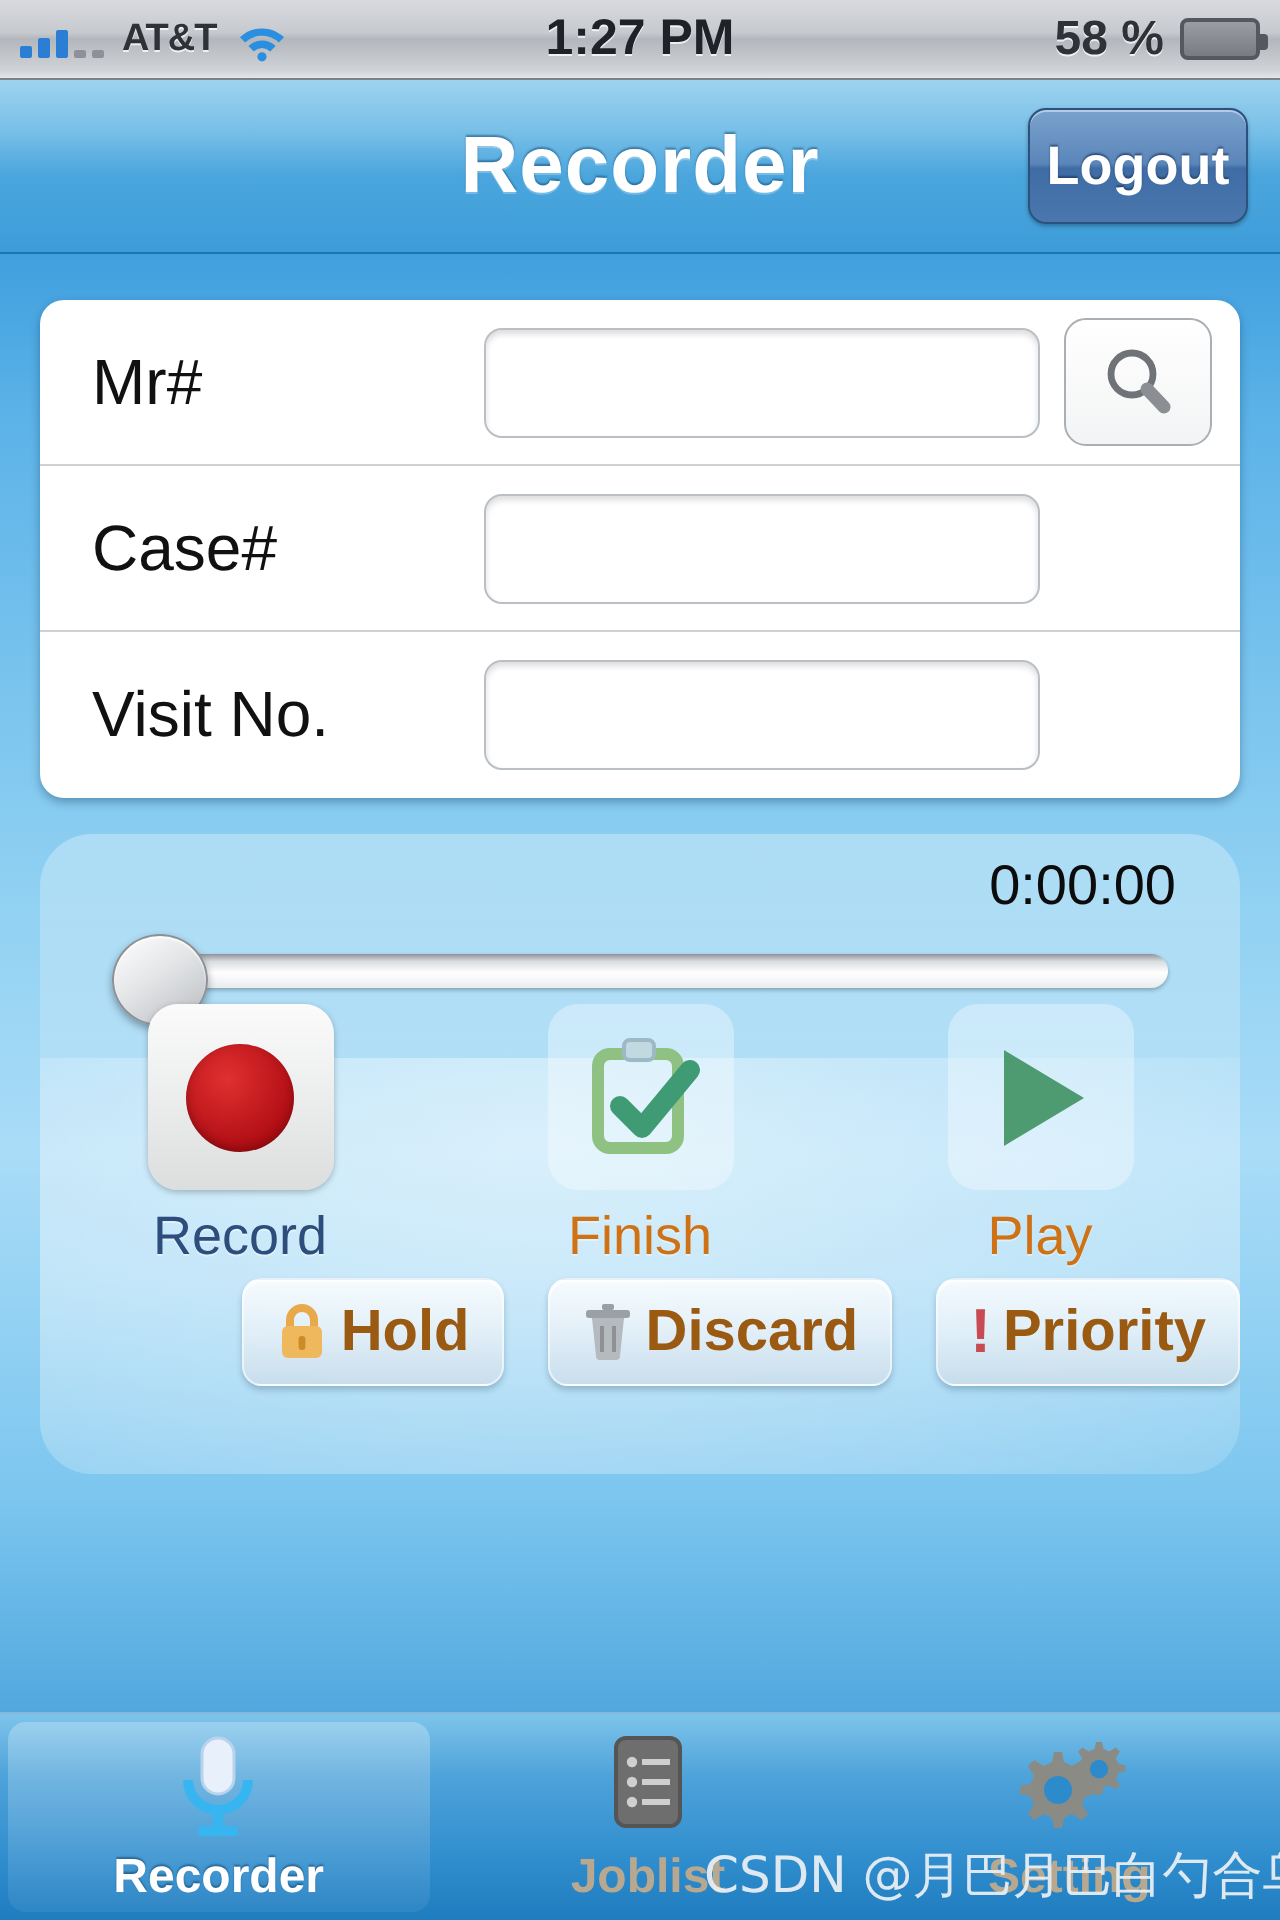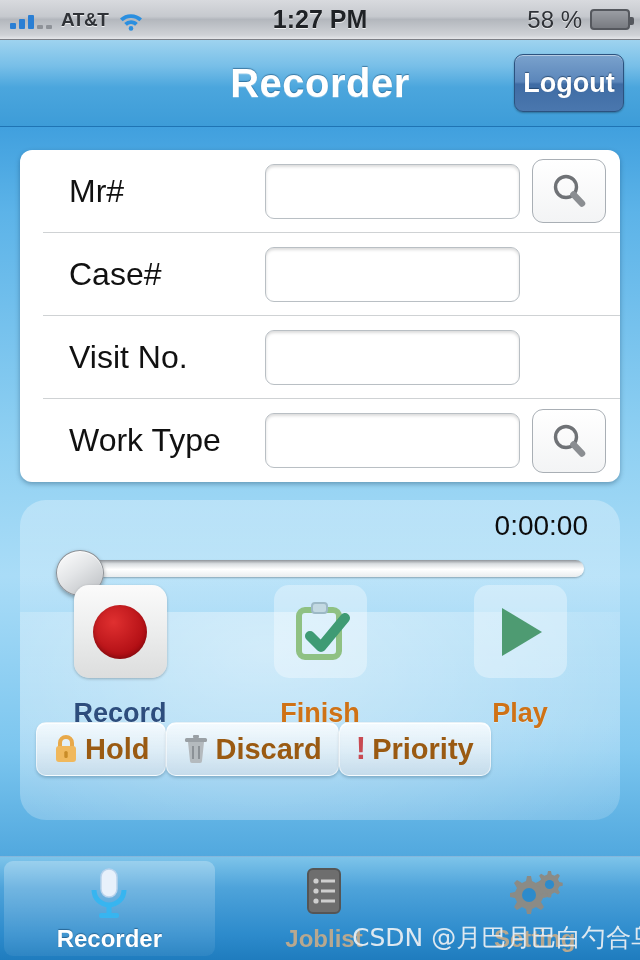--- a/index.html
+++ b/index.html
@@ -43,21 +43,21 @@
   .sb-center {
     position: absolute; left: 0; right: 0; text-align: center;
     font-size: 25px; font-weight: bold; color: #1f2226;
     text-shadow: 0 1px 0 rgba(255,255,255,.75);
     pointer-events: none;
   }
   .sb-right {
     margin-left: auto; display: flex; align-items: center; gap: 8px;
   }
   .batt-pct {
-    font-size: 24px; font-weight: normal; color: #2f3237;
+    font-size: 24px; font-weight: bold; color: #2f3237;
     text-shadow: 0 1px 0 rgba(255,255,255,.75);
   }
   .batt {
     position: relative; width: 40px; height: 21px;
     border: 2px solid #55585e; border-radius: 4px;
     background: linear-gradient(180deg,#9a9da3,#787b81);
     padding: 2px;
   }
   .batt::after {
     content: ""; position: absolute; right: -6px; top: 6px;
@@ -98,21 +98,20 @@
     text-shadow: 0 -1px 1px rgba(25,55,90,.7);
   }
 
   
   .form-card {
     margin: 23px 20px 0 20px;
     background: #fff;
     border-radius: 12px;
     box-shadow: 0 2px 5px rgba(0,40,70,.35);
     overflow: hidden;
-    padding-left: 23px;
   }
   .frow {
     display: flex; align-items: center;
     height: 83px;
     padding: 0 14px 0 26px;
     border-bottom: 1px solid #cfd2d4;
   }
   .frow:last-child { border-bottom: none; }
   .flabel {
     font-size: 32px; color: #111;
@@ -196,27 +195,27 @@
   .bigbtn.record {
     background: linear-gradient(180deg,#fbfbfb 0%,#eceded 50%,#dcdddd 100%);
     box-shadow: 0 1px 3px rgba(0,0,0,.25);
   }
   .bigbtn.soft { background: rgba(255,255,255,.34); }
   .reddot {
     width: 54px; height: 54px; border-radius: 50%;
     background: radial-gradient(circle at 38% 32%, #e03030, #b10e14 70%);
     box-shadow: inset 0 -2px 4px rgba(0,0,0,.25);
   }
-  .biglabel { margin-top: 20px; font-size: 27px; font-weight: bold; }
+  .biglabel { margin-top: 8px; font-size: 27px; font-weight: normal; }
   .lbl-record { color: #2d4d7d; text-shadow: 0 1px 0 rgba(255,255,255,.4); }
   .lbl-play, .lbl-finish { color: #cf7216; text-shadow: 0 1px 0 rgba(255,255,255,.35); }
 
   .smallrow {
-    position: absolute; left: 16px; right: 0; top: 222px;
-    display: flex; justify-content: flex-start; 
+    position: absolute; left: 4px; right: 0; top: 222px;
+    display: flex; justify-content: flex-end; gap: 22px;
   }
   .smallbtn {
     height: 54px; border-radius: 10px;
     background: linear-gradient(180deg, rgba(255,255,255,.82) 0%, rgba(232,240,246,.78) 55%, rgba(205,221,233,.80) 100%);
     border: 1px solid rgba(255,255,255,.55);
     box-shadow: 0 2px 3px rgba(0,40,70,.22), inset 0 1px 0 rgba(255,255,255,.85);
     display: flex; align-items: center; justify-content: center;
     gap: 6px; padding: 0 16px;
     cursor: pointer;
   }
@@ -316,30 +315,20 @@
       <input class="finput" type="text" value="" placeholder="" style="">
       <div class="srch-spacer"></div>
     </div>
 
     <div class="frow">
       <div class="flabel">Visit No.</div>
       <input class="finput" type="text" value="" placeholder="" style="">
       <div class="srch-spacer"></div>
     </div>
 
-    <div class="frow">
-      <div class="flabel">Work Type</div>
-      <input class="finput" type="text" value="" placeholder="" style="">
-      <div class="srch">
-        <svg width="42" height="42" viewBox="0 0 42 42">
-          <circle cx="18" cy="17" r="10.5" fill="none" stroke="#6f7276" stroke-width="3.4"></circle>
-          <line x1="25.5" y1="24.5" x2="34" y2="33.5" stroke="#8b8e92" stroke-width="6.5" stroke-linecap="round"></line>
-        </svg>
-      </div>
-    </div>
 
   </div>
 
   <div class="player">
 
     <div class="timer">0:00:00</div>
 
     <div class="slider">
       <div class="track"></div>
       <div class="knob"></div>

